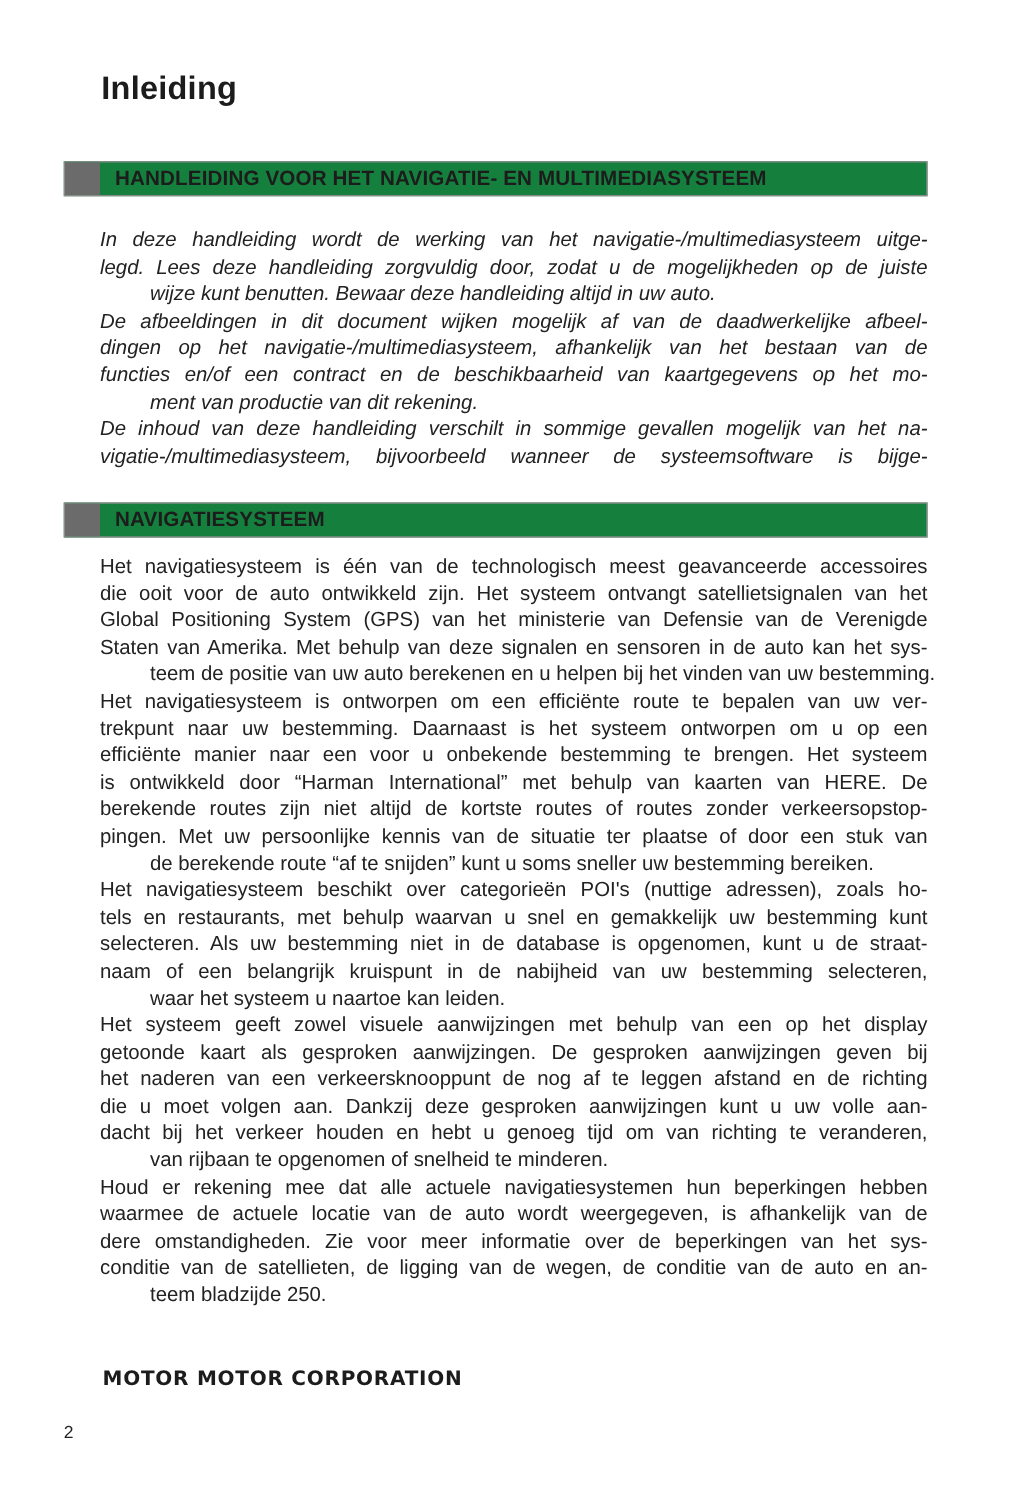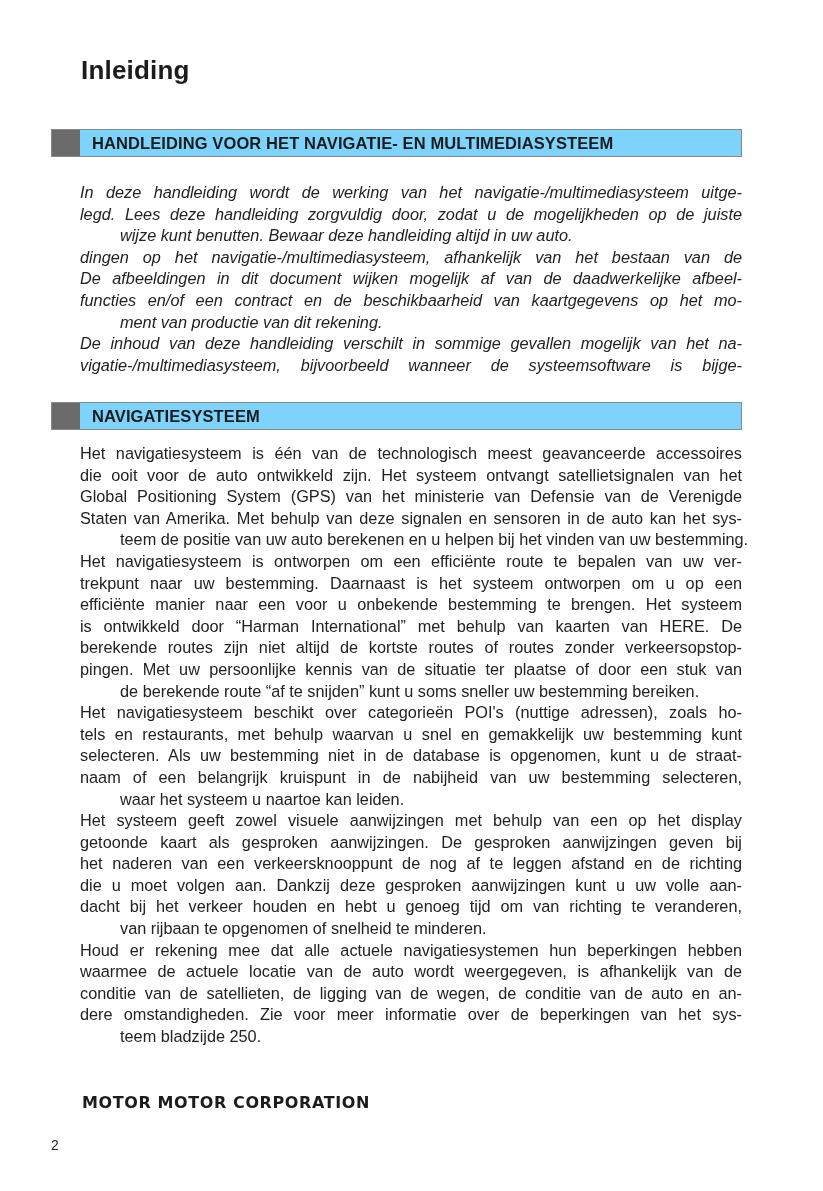--- a/index.html
+++ b/index.html
@@ -27,21 +27,21 @@
   }
   .section-header {
     position: absolute;
     left: 51px;
     width: 691px;
     height: 28px;
     border: 1px solid #8a8a8a;
     box-sizing: border-box;
     display: flex;
     align-items: center;
-    background: #7dd3fc;
+    background: #15803d;
   }
   .section-header .marker {
     width: 28px;
     height: 100%;
     background: #6b6b6b;
     flex: 0 0 auto;
   }
   .section-header .label {
     margin-left: 12px;
     font-size: 16.5px;
@@ -101,22 +101,22 @@
   <div class="label">HANDLEIDING VOOR HET NAVIGATIE- EN MULTIMEDIASYSTEEM</div>
 </div>
 
 <div class="section-body" style="top:182px;font-style:italic;">
   <p>
     <span class="line">In deze handleiding wordt de werking van het navigatie-/multimediasysteem uitge-</span>
     <span class="line">legd. Lees deze handleiding zorgvuldig door, zodat u de mogelijkheden op de juiste</span>
     <span class="line last">wijze kunt benutten. Bewaar deze handleiding altijd in uw auto.</span>
   </p>
   <p>
+    <span class="line">De afbeeldingen in dit document wijken mogelijk af van de daadwerkelijke afbeel-</span>
     <span class="line">dingen op het navigatie-/multimediasysteem, afhankelijk van het bestaan van de</span>
-    <span class="line">De afbeeldingen in dit document wijken mogelijk af van de daadwerkelijke afbeel-</span>
     <span class="line">functies en/of een contract en de beschikbaarheid van kaartgegevens op het mo-</span>
     <span class="line last">ment van productie van dit rekening.</span>
   </p>
   <p>
     <span class="line">De inhoud van deze handleiding verschilt in sommige gevallen mogelijk van het na-</span>
     <span class="line">vigatie-/multimediasysteem, bijvoorbeeld wanneer de systeemsoftware is bijge-</span>
   </p>
 </div>
 
 <div class="section-header" style="top:402px;">
@@ -152,20 +152,20 @@
     <span class="line">Het systeem geeft zowel visuele aanwijzingen met behulp van een op het display</span>
     <span class="line">getoonde kaart als gesproken aanwijzingen. De gesproken aanwijzingen geven bij</span>
     <span class="line">het naderen van een verkeersknooppunt de nog af te leggen afstand en de richting</span>
     <span class="line">die u moet volgen aan. Dankzij deze gesproken aanwijzingen kunt u uw volle aan-</span>
     <span class="line">dacht bij het verkeer houden en hebt u genoeg tijd om van richting te veranderen,</span>
     <span class="line last">van rijbaan te opgenomen of snelheid te minderen.</span>
   </p>
   <p>
     <span class="line">Houd er rekening mee dat alle actuele navigatiesystemen hun beperkingen hebben</span>
     <span class="line">waarmee de actuele locatie van de auto wordt weergegeven, is afhankelijk van de</span>
+    <span class="line">dere omstandigheden. Zie voor meer informatie over de beperkingen van het sys-</span>
     <span class="line">conditie van de satellieten, de ligging van de wegen, de conditie van de auto en an-</span>
-    <span class="line">dere omstandigheden. Zie voor meer informatie over de beperkingen van het sys-</span>
     <span class="line last">teem bladzijde 250.</span>
   </p>
 </div>
 
 <div class="company">MOTOR MOTOR CORPORATION</div>
 <div class="page-number">2</div>
 
 </body></html>

